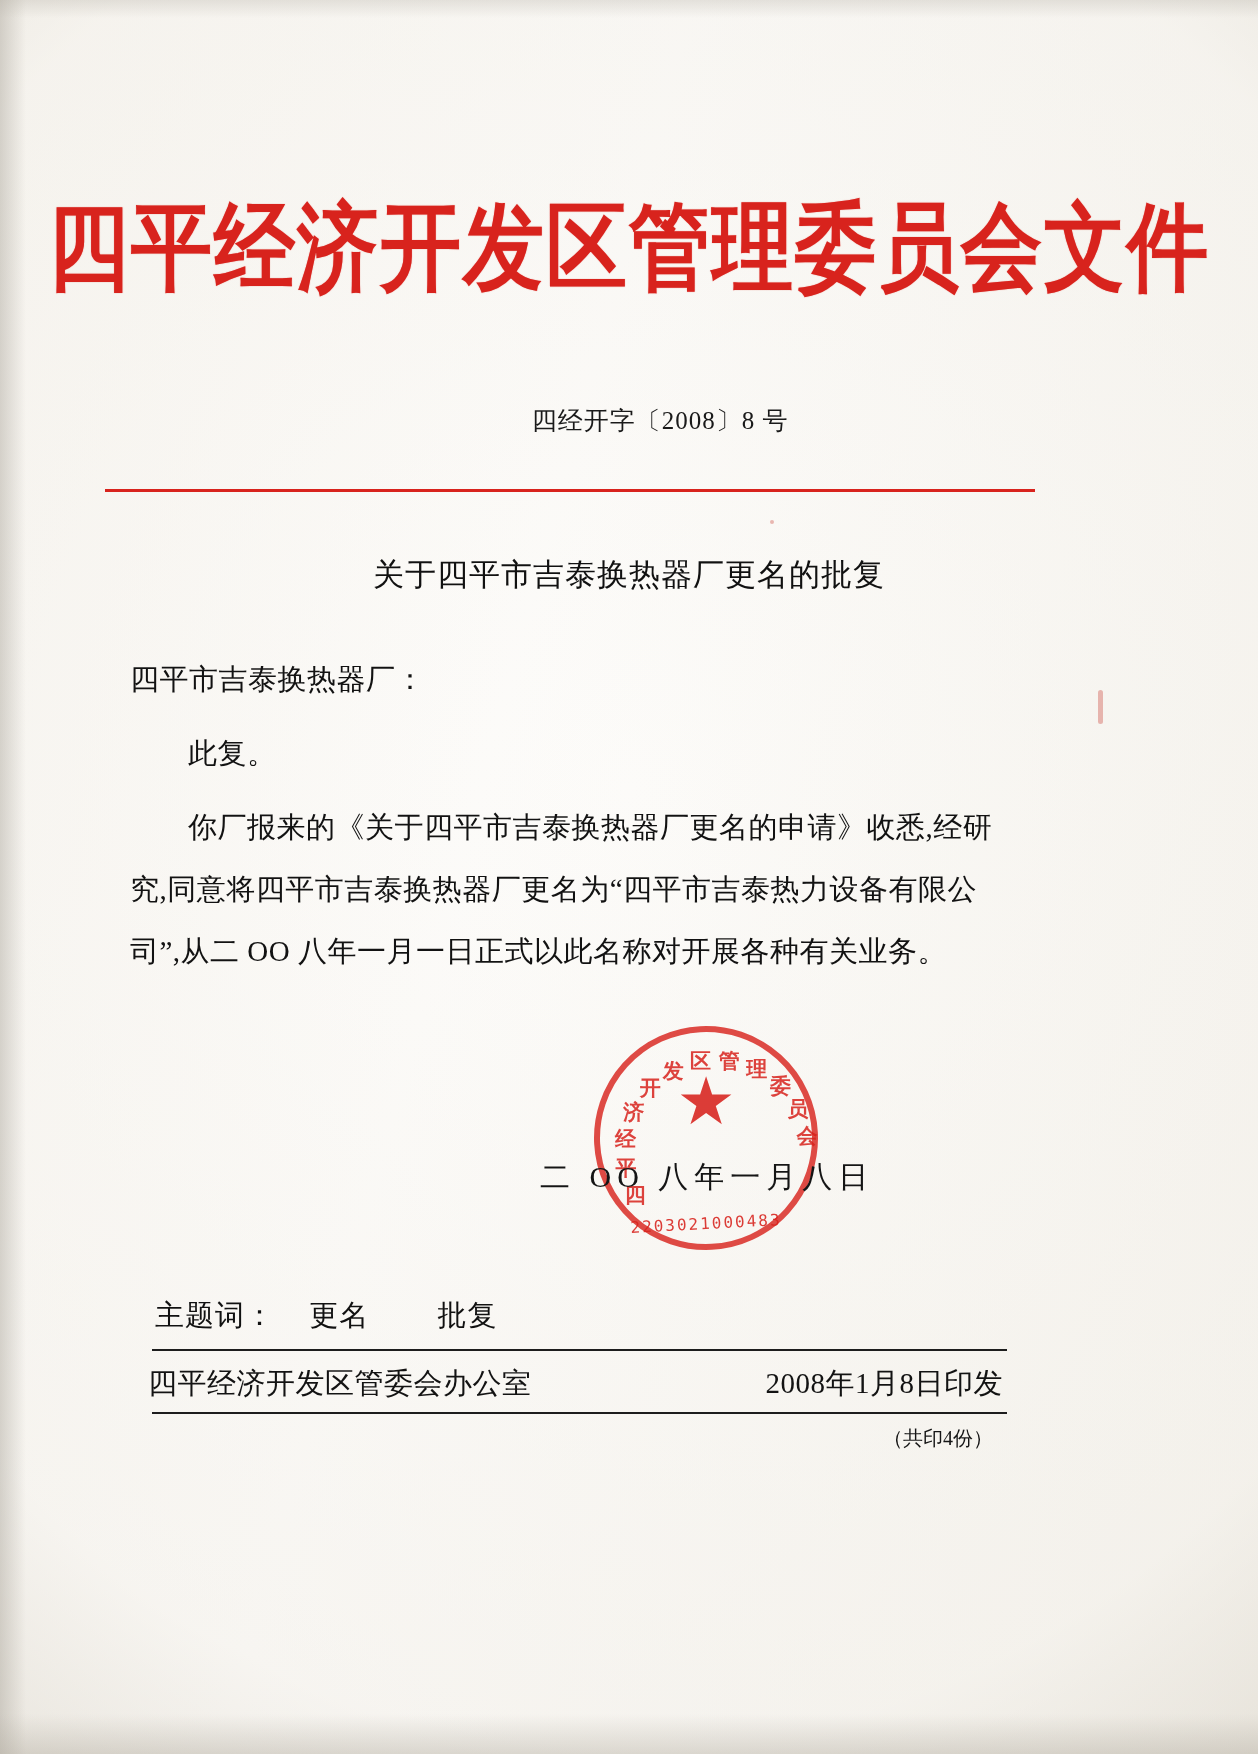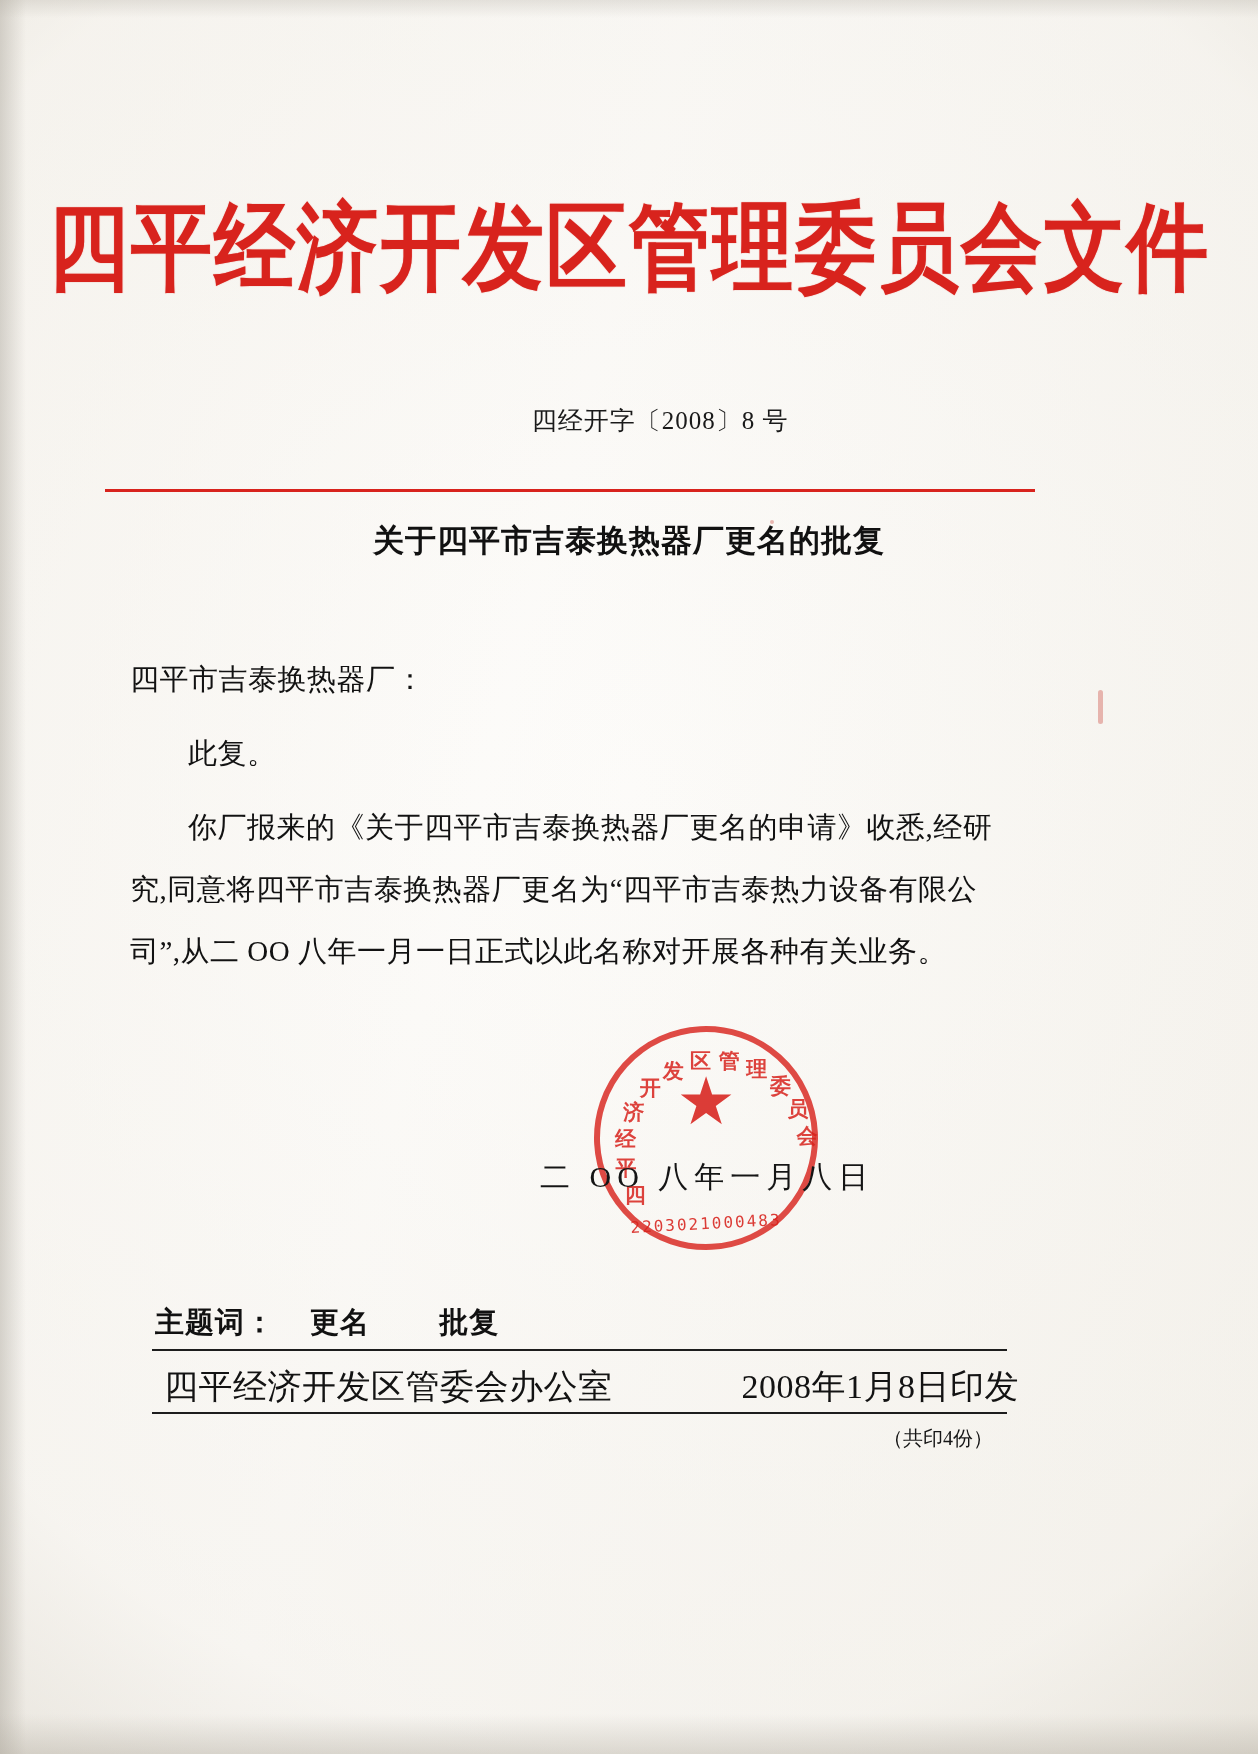--- a/index.html
+++ b/index.html
@@ -92,26 +92,26 @@
     top: 489px;
     left: 105px;
     width: 930px;
     height: 3px;
     background: #d8231d;
   }
 
   
   .doc-title {
     position: absolute;
-    top: 520px;
+    top: 554px;
     left: 0;
     width: 100%;
     text-align: center;
     font-family: "DejaVu Sans", "Liberation Sans", sans-serif;
-    font-weight: bold;
+    font-weight: normal;
     font-size: 31px;
     color: #111;
     letter-spacing: 1px;
   }
 
   .body-block {
     position: absolute;
     top: 636px;
     left: 118px;
     width: 920px;
@@ -202,25 +202,24 @@
     letter-spacing: 6px;
     color: #151515;
   }
 
   
   .keywords {
     position: absolute;
     top: 1296px;
     left: 155px;
     font-family: "DejaVu Sans", "Liberation Sans", sans-serif;
-    font-weight: bold;
+    font-weight: normal;
     font-size: 29px;
     color: #111;
     letter-spacing: 1px;
-    margin-top: 7px;
   }
   .keywords .kw-label { margin-right: 24px; }
   .keywords .kw-item { margin-right: 58px; }
 
   .footer-rule-1 {
     position: absolute;
     top: 1349px;
     left: 152px;
     width: 855px;
     height: 2px;
@@ -230,25 +229,25 @@
     position: absolute;
     top: 1412px;
     left: 152px;
     width: 855px;
     height: 2px;
     background: #1d1d1d;
   }
   .footer-row {
     position: absolute;
     top: 1364px;
-    left: 164px;
+    left: 148px;
     width: 855px;
     display: flex;
     justify-content: space-between;
-    font-size: 34px;
+    font-size: 29px;
     color: #131313;
     letter-spacing: 0.5px;
   }
   .footer-copies {
     position: absolute;
     top: 1425px;
     left: 152px;
     width: 855px;
     text-align: right;
     padding-right: 14px;

